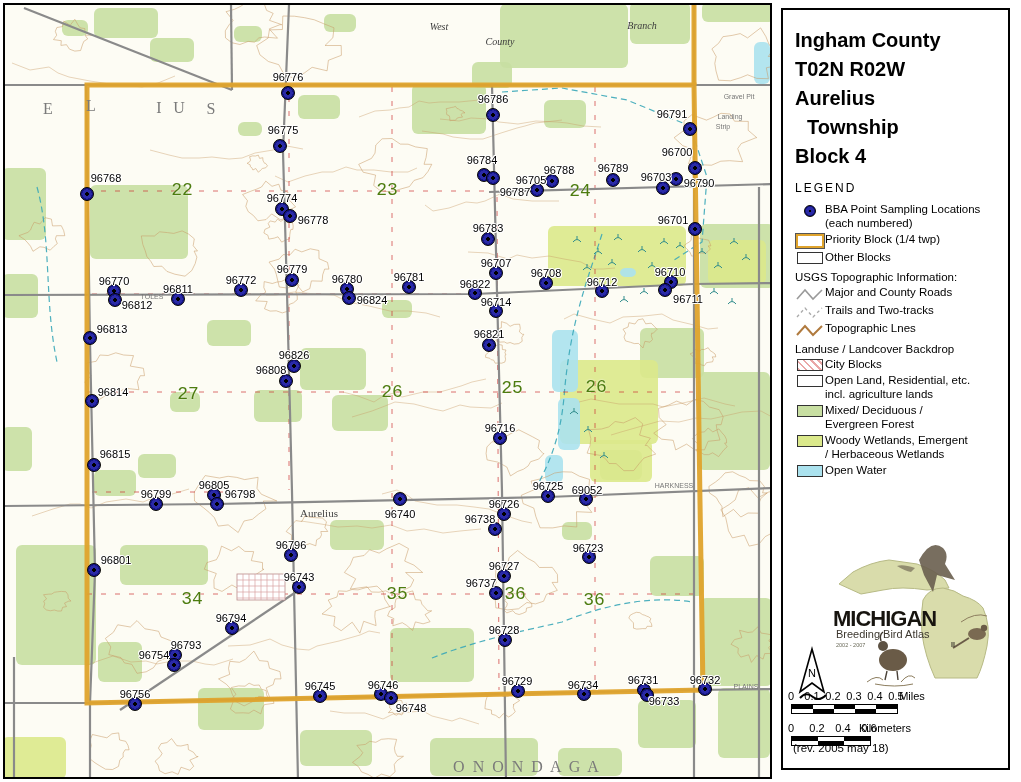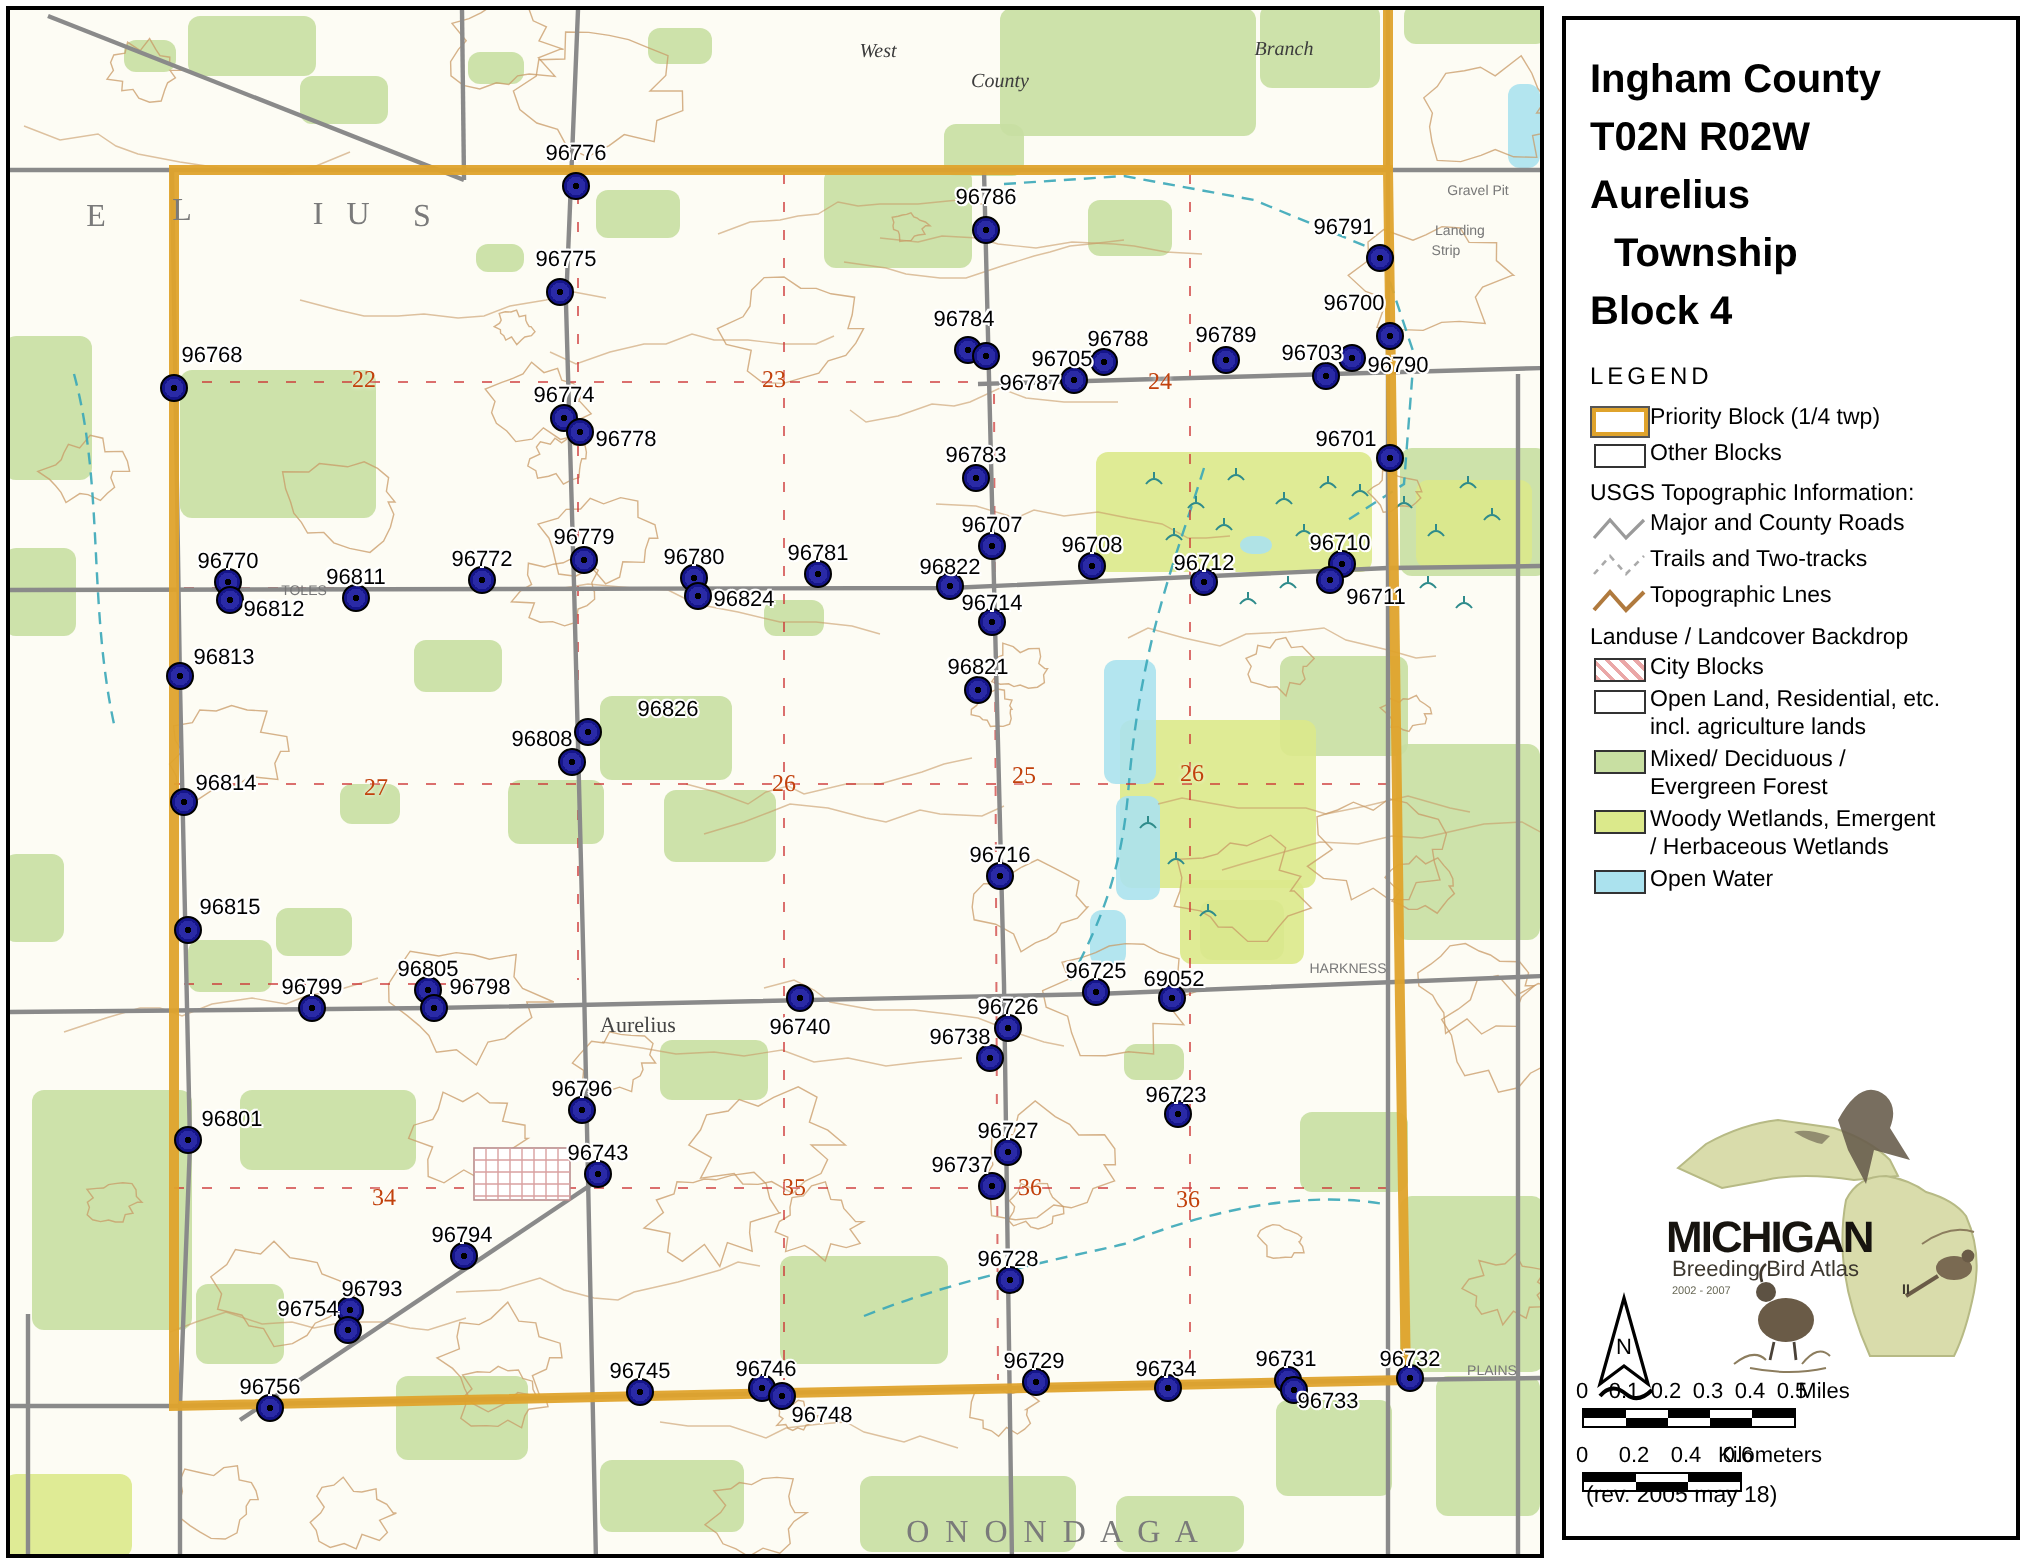--- a/index.html
+++ b/index.html
@@ -9,22 +9,22 @@
   .map{position:absolute;left:3px;top:3px;width:765px;height:772px;border:2px solid #000;
        background:#fdfcf4;overflow:hidden;}
   .mapspace{position:absolute;left:-3px;top:-3px;width:1021px;height:782px;}
   .mapspace svg{position:absolute;left:0;top:0;}
   .bba-dot{position:absolute;width:14px;height:14px;border-radius:50%;box-sizing:border-box;
      border:1px solid #000;transform:translate(-50%,-50%);z-index:30;
      background:radial-gradient(circle,#000 0 1.6px,#2a2aa6 1.6px 4.6px,#15158a 4.6px);}
   .pt-label{position:absolute;transform:translate(-50%,-50%);font-size:11px;color:#000;
      white-space:nowrap;z-index:31;letter-spacing:0px;
      text-shadow:1px 0 0 #fff,-1px 0 0 #fff,0 1px 0 #fff,0 -1px 0 #fff,1px 1px 0 #fff,-1px -1px 0 #fff;}
-  .sec-num{position:absolute;transform:translate(-50%,-50%);font-family:Liberation Serif, serif;
-     font-size:12px;color:#c2410c;z-index:8;text-shadow:0 0 2px #fff;}
+  .sec-num{position:absolute;transform:translate(-50%,-50%);font-family:Liberation Mono, monospace;
+     font-size:18px;color:#4d7c0f;z-index:8;text-shadow:0 0 2px #fff;}
   .place{position:absolute;transform:translate(-50%,-50%);z-index:9;white-space:nowrap;
      font-family:"Liberation Serif",serif;color:#6d6d6d;}
   .place.township{font-size:16px;letter-spacing:2px;color:#7a7a7a;}
   .place.town{font-size:11px;color:#444;}
   .place.water{font-size:10px;font-style:italic;color:#3c3c3c;}
   .place.tiny{font-size:7px;color:#777;font-family:"Liberation Sans",sans-serif;}
   
   .panel{position:absolute;left:781px;top:8px;width:229px;height:762px;border:2px solid #000;
      background:#fff;box-sizing:border-box;padding:12px 10px 0 12px;}
   .panel h1{margin:4px 0 10px 0;font-size:20px;line-height:29px;color:#000;font-weight:bold;}
@@ -336,21 +336,21 @@
           <div class="pt-label" style="left: 600px; top: 280px; text-align: right;">96712</div>
           <div class="bba-dot" style="left: 669px; top: 280px;"></div>
           <div class="pt-label" style="left: 668px; top: 270px;">96710</div>
           <div class="bba-dot" style="left: 663px; top: 288px;"></div>
           <div class="pt-label" style="left: 686px; top: 297px;">96711</div>
           <div class="bba-dot" style="left: 494px; top: 309px;"></div>
           <div class="pt-label" style="left: 494px; top: 300px;">96714</div>
           <div class="bba-dot" style="left: 487px; top: 343px;"></div>
           <div class="pt-label" style="left: 487px; top: 332px;">96821</div>
           <div class="bba-dot" style="left: 292px; top: 364px;"></div>
-          <div class="pt-label" style="left: 292px; top: 353px; margin-left: 40px;">96826</div>
+          <div class="pt-label" style="left: 292px; top: 353px;">96826</div>
           <div class="bba-dot" style="left: 284px; top: 379px;"></div>
           <div class="pt-label" style="left: 269px; top: 368px;">96808</div>
           <div class="bba-dot" style="left: 90px; top: 399px;"></div>
           <div class="pt-label" style="left: 111px; top: 390px;">96814</div>
           <div class="bba-dot" style="left: 92px; top: 463px;"></div>
           <div class="pt-label" style="left: 113px; top: 452px;">96815</div>
           <div class="bba-dot" style="left: 212px; top: 493px;"></div>
           <div class="pt-label" style="left: 212px; top: 483px;">96805</div>
           <div class="bba-dot" style="left: 154px; top: 502px;"></div>
           <div class="pt-label" style="left: 154px; top: 492px;">96799</div>
@@ -416,20 +416,29 @@
       <span>T02N R02W</span>
       <span>Aurelius</span>
       <span class="indent">Township</span>
       <span>Block 4</span>
     </h1>
 
     <div class="lg-head">LEGEND</div>
 
     <div class="lg-row">
       <div class="lg-ic">
+          <div class="lgdot"></div>
+        </div>
+      <div class="lg-tx">
+        <div>BBA Point Sampling Locations</div>
+        <div>(each numbered)</div>
+      </div>
+    </div>
+    <div class="lg-row">
+      <div class="lg-ic">
           <div class="sw priority"></div>
         </div>
       <div class="lg-tx">Priority Block (1/4 twp)</div>
     </div>
     <div class="lg-row">
       <div class="lg-ic">
           <div class="sw"></div>
         </div>
       <div class="lg-tx">Other Blocks</div>
     </div>

